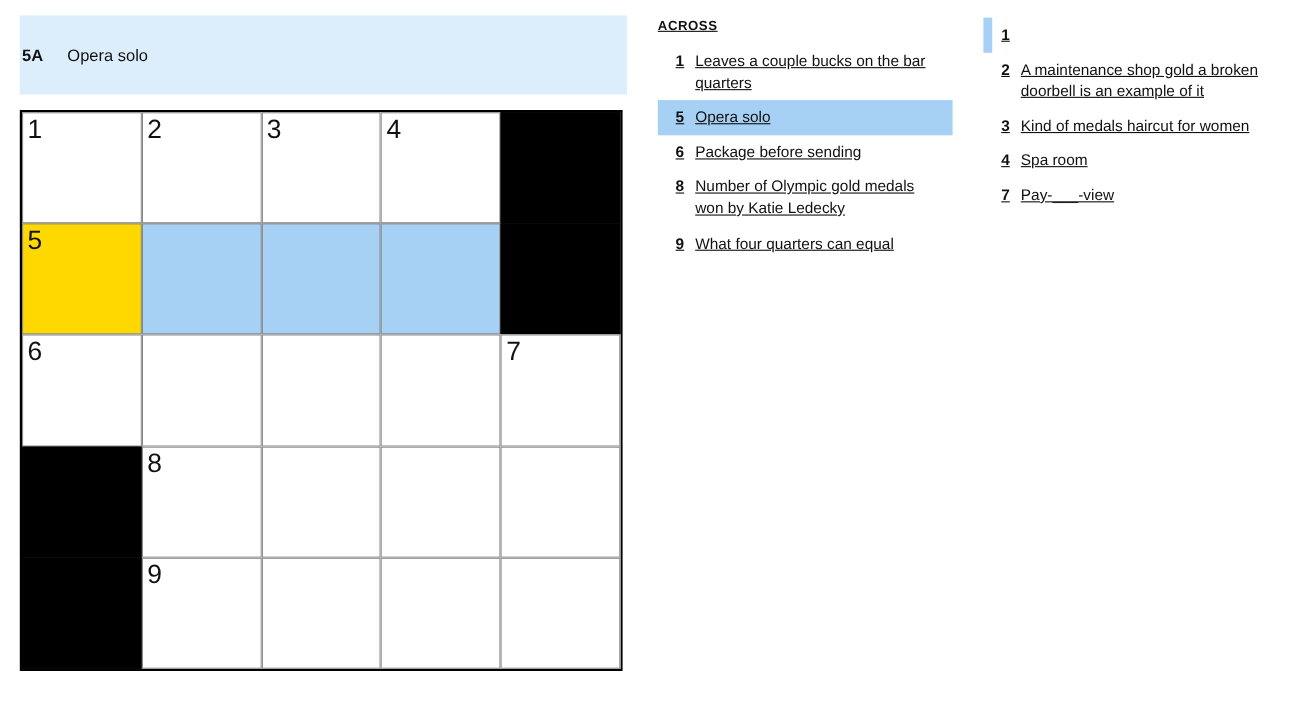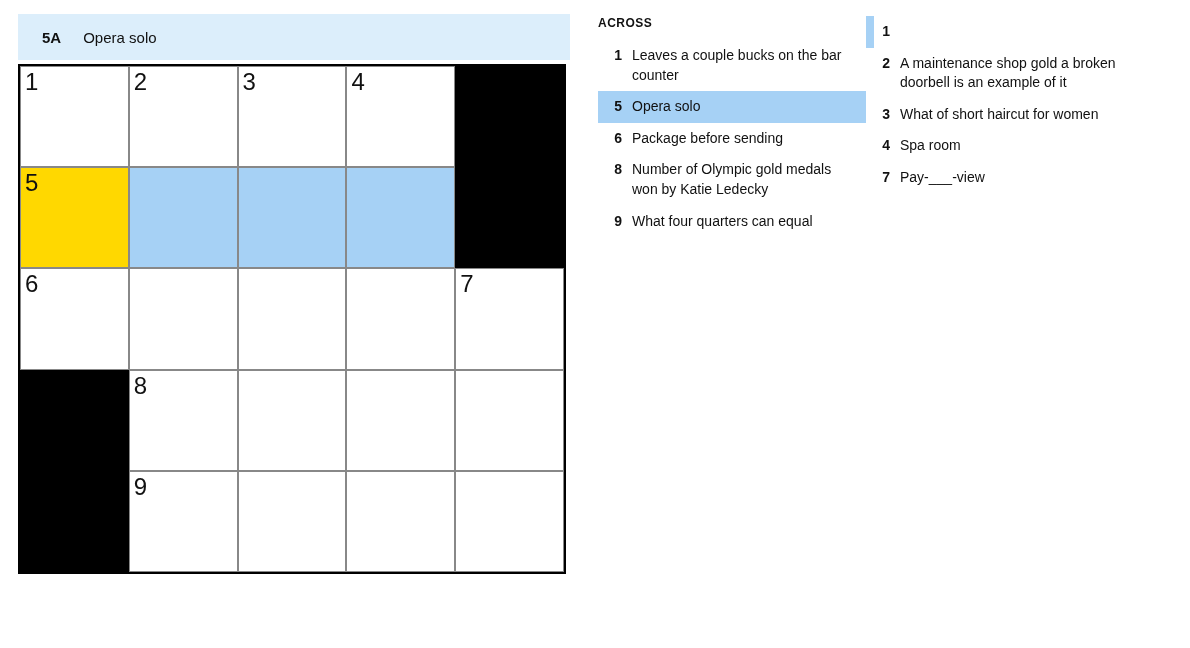--- a/index.html
+++ b/index.html
@@ -11,25 +11,25 @@
     color: #111;
   }
   .container {
     display: flex;
     padding: 14px 18px;
     gap: 28px;
   }
   .left-panel { width: 552px; }
   .clue-bar {
     background: #dceefb;
-    height: 46px;
+    height: 72px;
     display: flex;
     align-items: center;
-    padding: 0 24px;
-    margin-bottom: 4px;
+    padding: 0 2px;
+    margin-bottom: 14px;
     font-family: Helvetica, Arial, sans-serif;
   }
   .clue-bar .num {
     font-weight: 700;
     font-size: 15px;
     margin-right: 22px;
   }
   .clue-bar .txt { font-size: 15px; }
   .grid {
     width: 548px;
@@ -50,22 +50,24 @@
   .cell.hl    { background: #a6d1f5; }
   .cell .n {
     position: absolute;
     top: 1px;
     left: 4px;
     font-size: 24px;
     font-weight: 400;
   }
   .clue-cols {
     display: flex;
+    gap: 28px;
     padding-top: 2px;
     font-family: Helvetica, Arial, sans-serif;
+    text-decoration: underline;
   }
   .col { width: 268px; }
   .col h3 {
     margin: 0 0 10px 0;
     font-size: 12px;
     font-weight: 700;
     letter-spacing: 0.5px;
   }
   .clue {
     display: flex;
@@ -143,21 +145,21 @@
         <div class="cell"></div>
       </div>
   </div>
 
   <div class="clue-cols">
     <div class="col">
       <h3>ACROSS</h3>
       <div id="across-list">
           <div class="clue">
             <span class="cnum">1</span>
-            <span class="ctxt">Leaves a couple bucks on the bar counter</span>
+            <span class="ctxt">Leaves a couple bucks on the bar quarters</span>
           </div>
           <div class="clue selected">
             <span class="cnum">5</span>
             <span class="ctxt">Opera solo</span>
           </div>
           <div class="clue">
             <span class="cnum">6</span>
             <span class="ctxt">Package before sending</span>
           </div>
           <div class="clue">
@@ -174,21 +176,21 @@
       <div id="down-list">
           <div class="clue related">
             <span class="cnum">1</span>
           </div>
           <div class="clue">
             <span class="cnum">2</span>
             <span class="ctxt">A maintenance shop gold a broken doorbell is an example of it</span>
           </div>
           <div class="clue">
             <span class="cnum">3</span>
-            <span class="ctxt">What of short haircut for women</span>
+            <span class="ctxt">Kind of medals haircut for women</span>
           </div>
           <div class="clue">
             <span class="cnum">4</span>
             <span class="ctxt">Spa room</span>
           </div>
           <div class="clue">
             <span class="cnum">7</span>
             <span class="ctxt">Pay-___-view</span>
           </div>
         </div>

